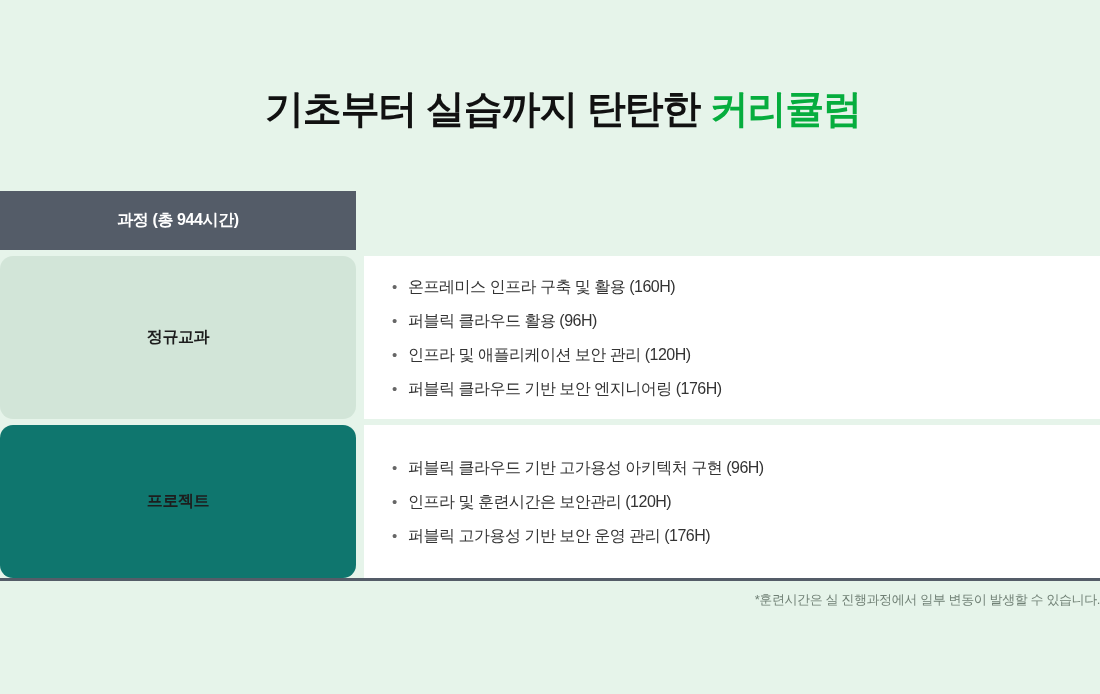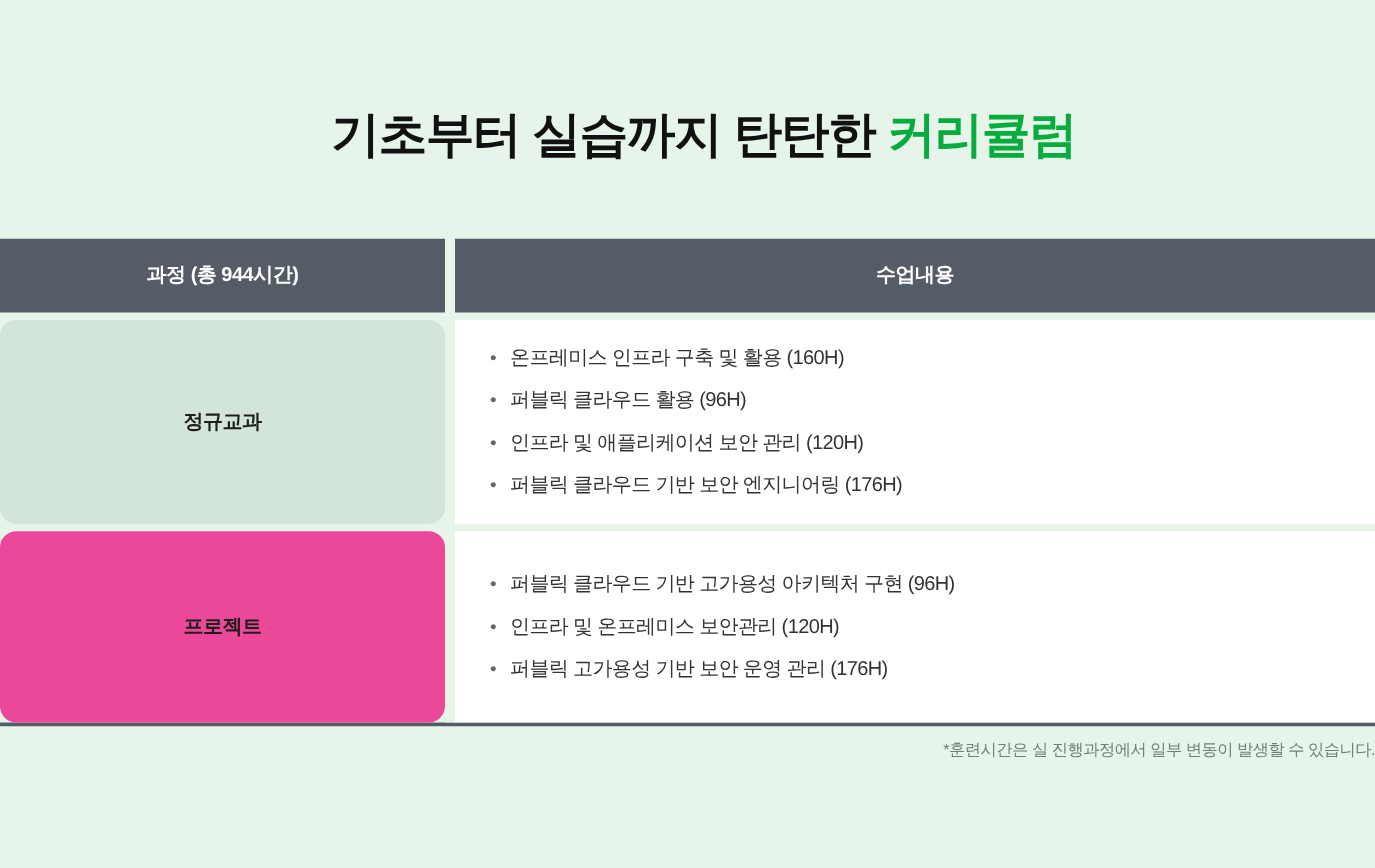--- a/index.html
+++ b/index.html
@@ -112,21 +112,21 @@
     flex-direction: column;
     justify-content: center;
     padding: 0 0 0 28px;
     box-sizing: border-box;
   }
 
   .row-1 { height: 163px; }
   .row-2 { height: 153px; }
 
   .row-1 .col-left { background: #d2e5d8; }
-  .row-2 .col-left { background: #ec4899; }
+  .row-2 .col-left { background: #0f766e; }
 
   .row-label {
     font-size: 16px;
     font-weight: 700;
     color: #1d1d1d;
     letter-spacing: -0.4px;
   }
 
   .bullet-list {
     margin: 0;
@@ -178,23 +178,20 @@
     </div>
   </div>
 
   <div class="table">
 
     <div class="row header-row">
       <div class="col-left">
         <span class="header-cell-text">과정 (총 944시간)</span>
       </div>
       <div class="gap"></div>
-      <div class="col-right">
-        <span class="header-cell-text">수업내용</span>
-      </div>
     </div>
 
     <div class="row-spacer"></div>
 
     <div class="row body-row row-1">
       <div class="col-left">
         <span class="row-label">정규교과</span>
       </div>
       <div class="gap"></div>
       <div class="col-right">
@@ -227,21 +224,21 @@
       </div>
       <div class="gap"></div>
       <div class="col-right">
         <ul class="bullet-list">
           <li class="bullet-item">
             <span class="bullet-dot">•</span>
             <span>퍼블릭 클라우드 기반 고가용성 아키텍처 구현 (96H)</span>
           </li>
           <li class="bullet-item">
             <span class="bullet-dot">•</span>
-            <span>인프라 및 온프레미스 보안관리 (120H)</span>
+            <span>인프라 및 훈련시간은 보안관리 (120H)</span>
           </li>
           <li class="bullet-item">
             <span class="bullet-dot">•</span>
             <span>퍼블릭 고가용성 기반 보안 운영 관리 (176H)</span>
           </li>
         </ul>
       </div>
     </div>
 
     <div class="table-bottom-border"></div>

